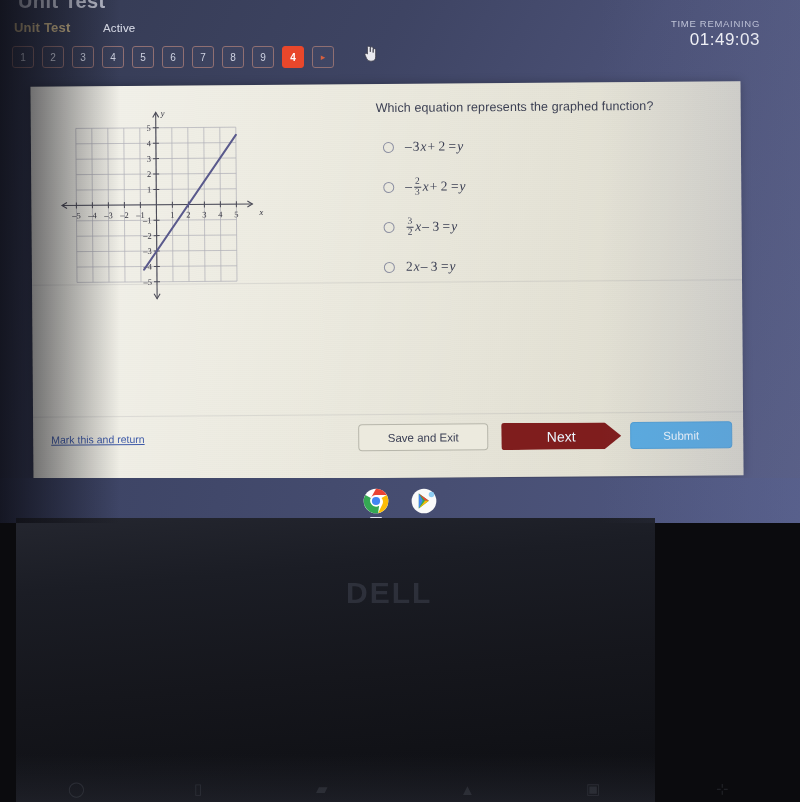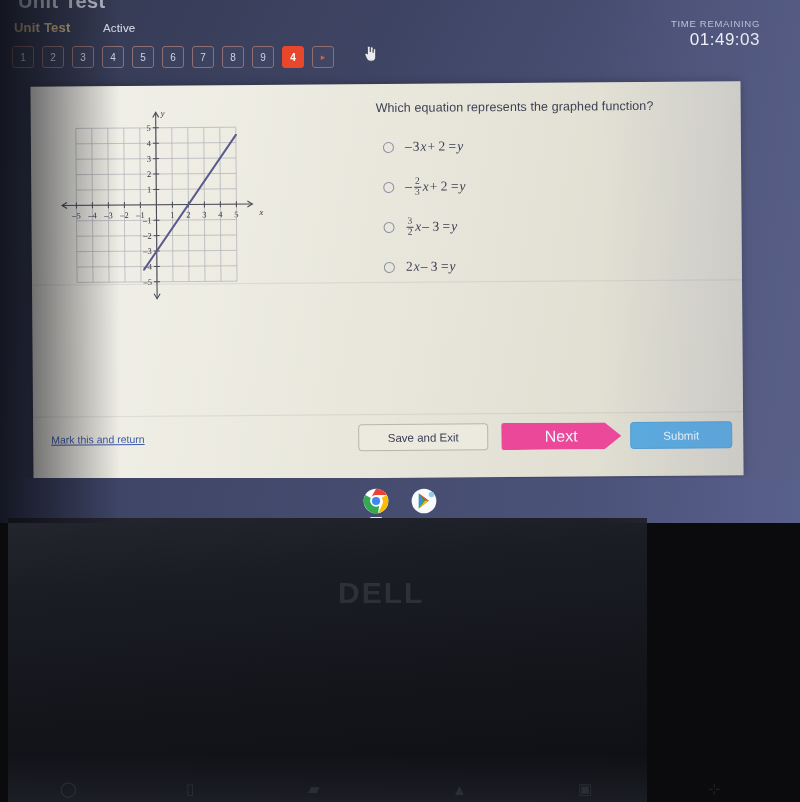--- a/index.html
+++ b/index.html
@@ -164,23 +164,23 @@
     border: 1px solid #b7b6ab;
     border-radius: 4px;
     background: #eceade;
     color: #3c4055;
     font-size: 11.5px;
     display:flex; align-items:center; justify-content:center;
   }
   .btn-next {
     position:absolute; left: 468px; top: 12px;
     width: 120px; height: 27px;
-    background: #ec4899;
+    background: #7f1d1d;
     color: #eaf5fd;
-    font-size: 16px;
+    font-size: 14px;
     display:flex; align-items:center; justify-content:center;
     clip-path: polygon(0 0, 86% 0, 100% 50%, 86% 100%, 0 100%);
     border-radius: 3px;
   }
   .btn-submit {
     position:absolute; left: 597px; top: 12px;
     width: 102px; height: 27px;
     background: #5aabe0;
     border: 1px solid #4f9ed4;
     border-radius: 4px;
@@ -197,21 +197,21 @@
   
   #taskbar {
     position:absolute; left:0; bottom: 0; width: 100%; height: 45px;
     background: linear-gradient(100deg, #3b4262 0%, #474e72 55%, #525a85 100%);
     display:flex; align-items:center; justify-content:center; gap: 22px;
   }
   .tb-icon { width: 26px; height: 26px; position:relative; }
 
   
   #bezel {
-    position:absolute; left:8px; top: 518px; width: 639px; height: 284px;
+    position:absolute; left:16px; top: 518px; width: 639px; height: 284px;
     background: linear-gradient(175deg, #24262f 0%, #1b1d25 22%, #15161c 55%, #0d0e12 100%);
   }
   .dell {
     position:absolute; left: 330px; top: 58px;
     font-size: 30px; font-weight: bold; letter-spacing: 2px;
     color: rgba(150,155,175,.17);
   }
   #keyboard-hint {
     position:absolute; left: 0; bottom: 0; width: 100%; height: 48px;
     background: linear-gradient(0deg, rgba(40,42,52,.55), rgba(10,10,14,0));

